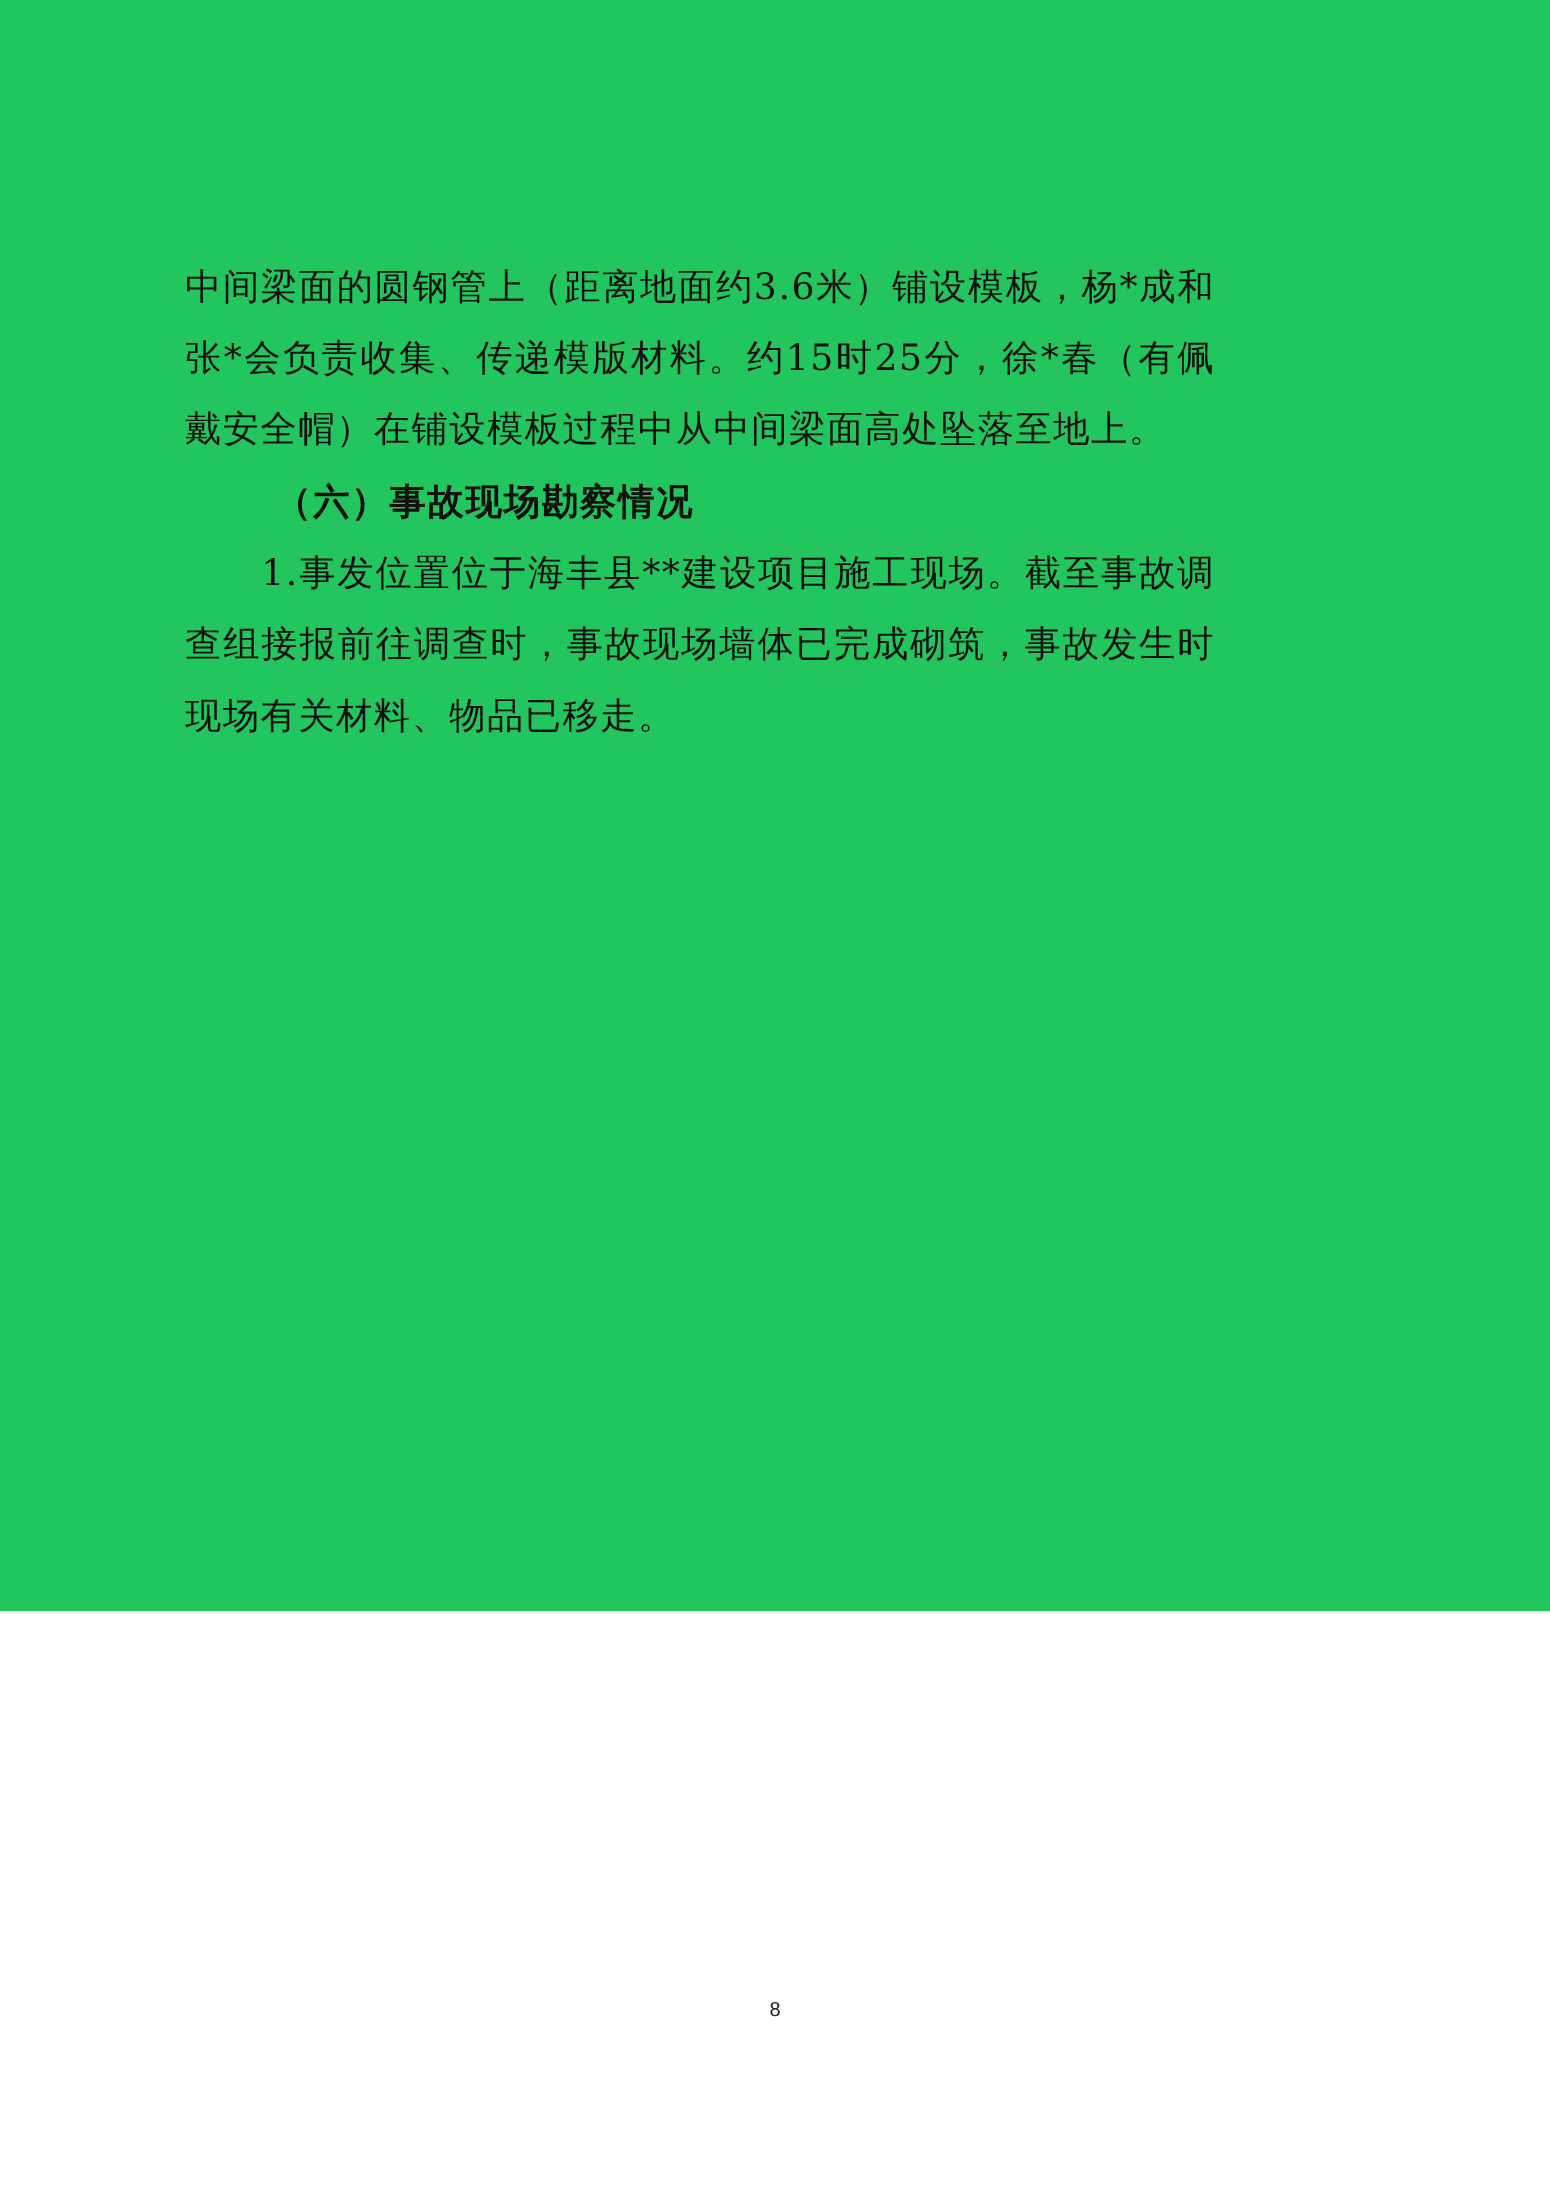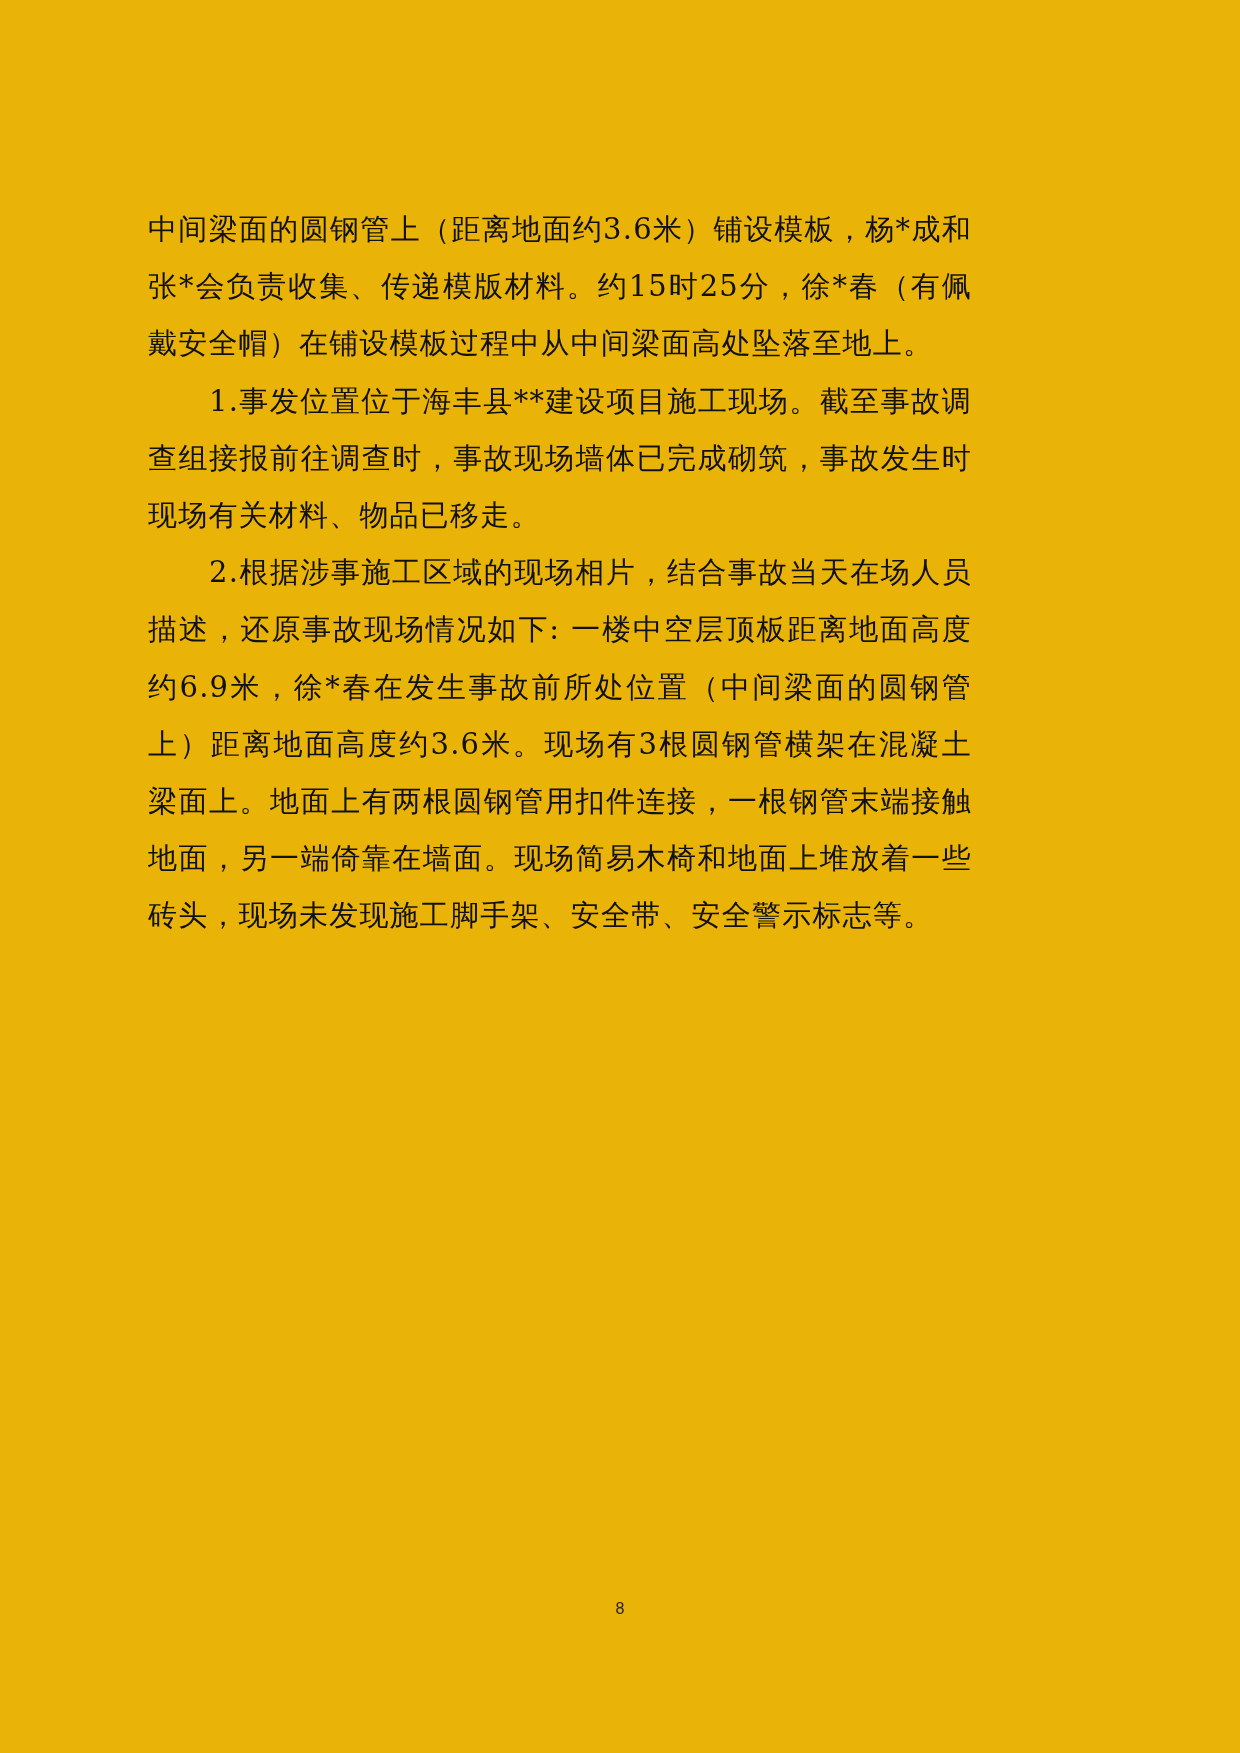--- a/index.html
+++ b/index.html
@@ -13,22 +13,22 @@
       position: relative;
       overflow: hidden;
       color: #111111;
       font-family: "DejaVu Serif", "Liberation Serif", serif;
     }
     .page {
       position: absolute;
       left: 0;
       top: 0;
       width: 1240px;
-      height: 1753px;
-      background: #eab308;
+      height: 1289px;
+      background: #22c55e;
     }
     .body-text {
       position: absolute;
       left: 148px;
       top: 201px;
       width: 824px;
     }
     .para {
       margin: 0;
       font-size: 29px;
@@ -60,17 +60,17 @@
       font-family: "Liberation Sans", sans-serif;
       color: #222222;
     }
   </style>
 </head>
 <body>
 
 <div class="page">
   <div class="body-text">
     <p class="para">中间梁面的圆钢管上（距离地面约3.6米）铺设模板，杨*成和张*会负责收集、传递模版材料。约15时25分，徐*春（有佩戴安全帽）在铺设模板过程中从中间梁面高处坠落至地上。</p>
+    <h2 class="heading">（六）事故现场勘察情况</h2>
     <p class="para indent">1.事发位置位于海丰县**建设项目施工现场。截至事故调查组接报前往调查时，事故现场墙体已完成砌筑，事故发生时现场有关材料、物品已移走。</p>
-    <p class="para indent">2.根据涉事施工区域的现场相片，结合事故当天在场人员描述，还原事故现场情况如下: 一楼中空层顶板距离地面高度约6.9米，徐*春在发生事故前所处位置（中间梁面的圆钢管上）距离地面高度约3.6米。现场有3根圆钢管横架在混凝土梁面上。地面上有两根圆钢管用扣件连接，一根钢管末端接触地面，另一端倚靠在墙面。现场简易木椅和地面上堆放着一些砖头，现场未发现施工脚手架、安全带、安全警示标志等。</p>
   </div>
   <div class="page-number">8</div>
 </div>
 
 </body></html>

